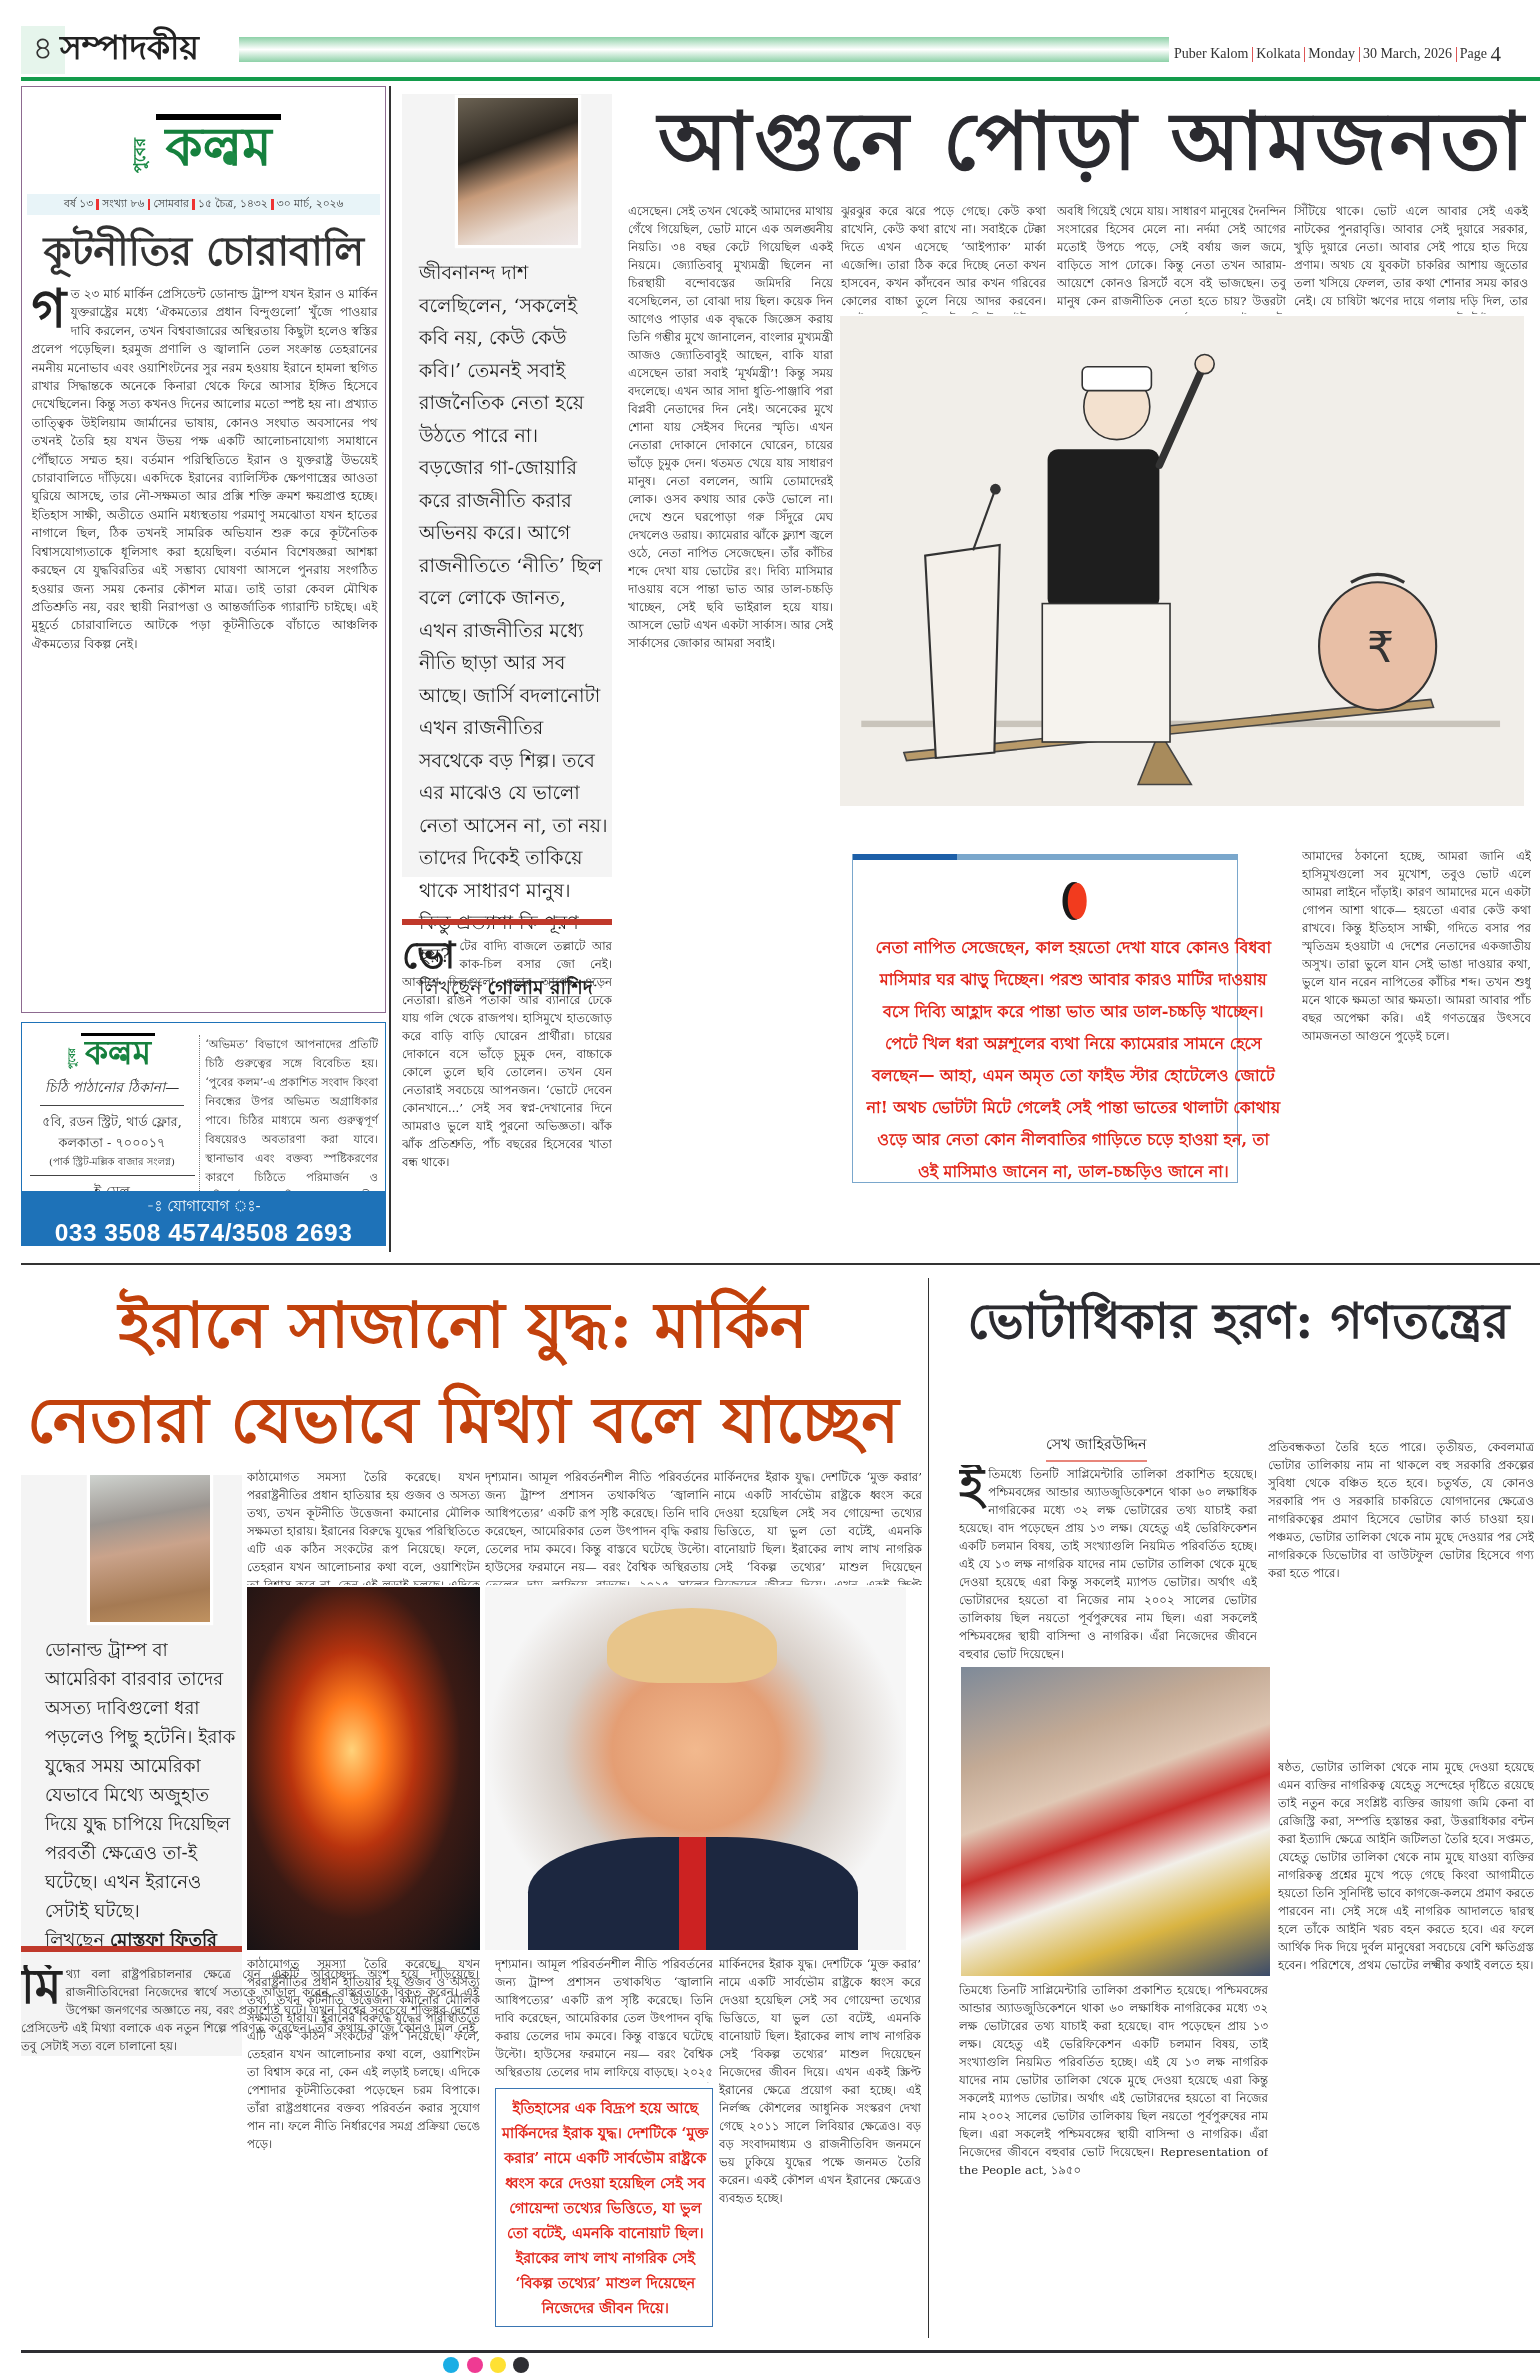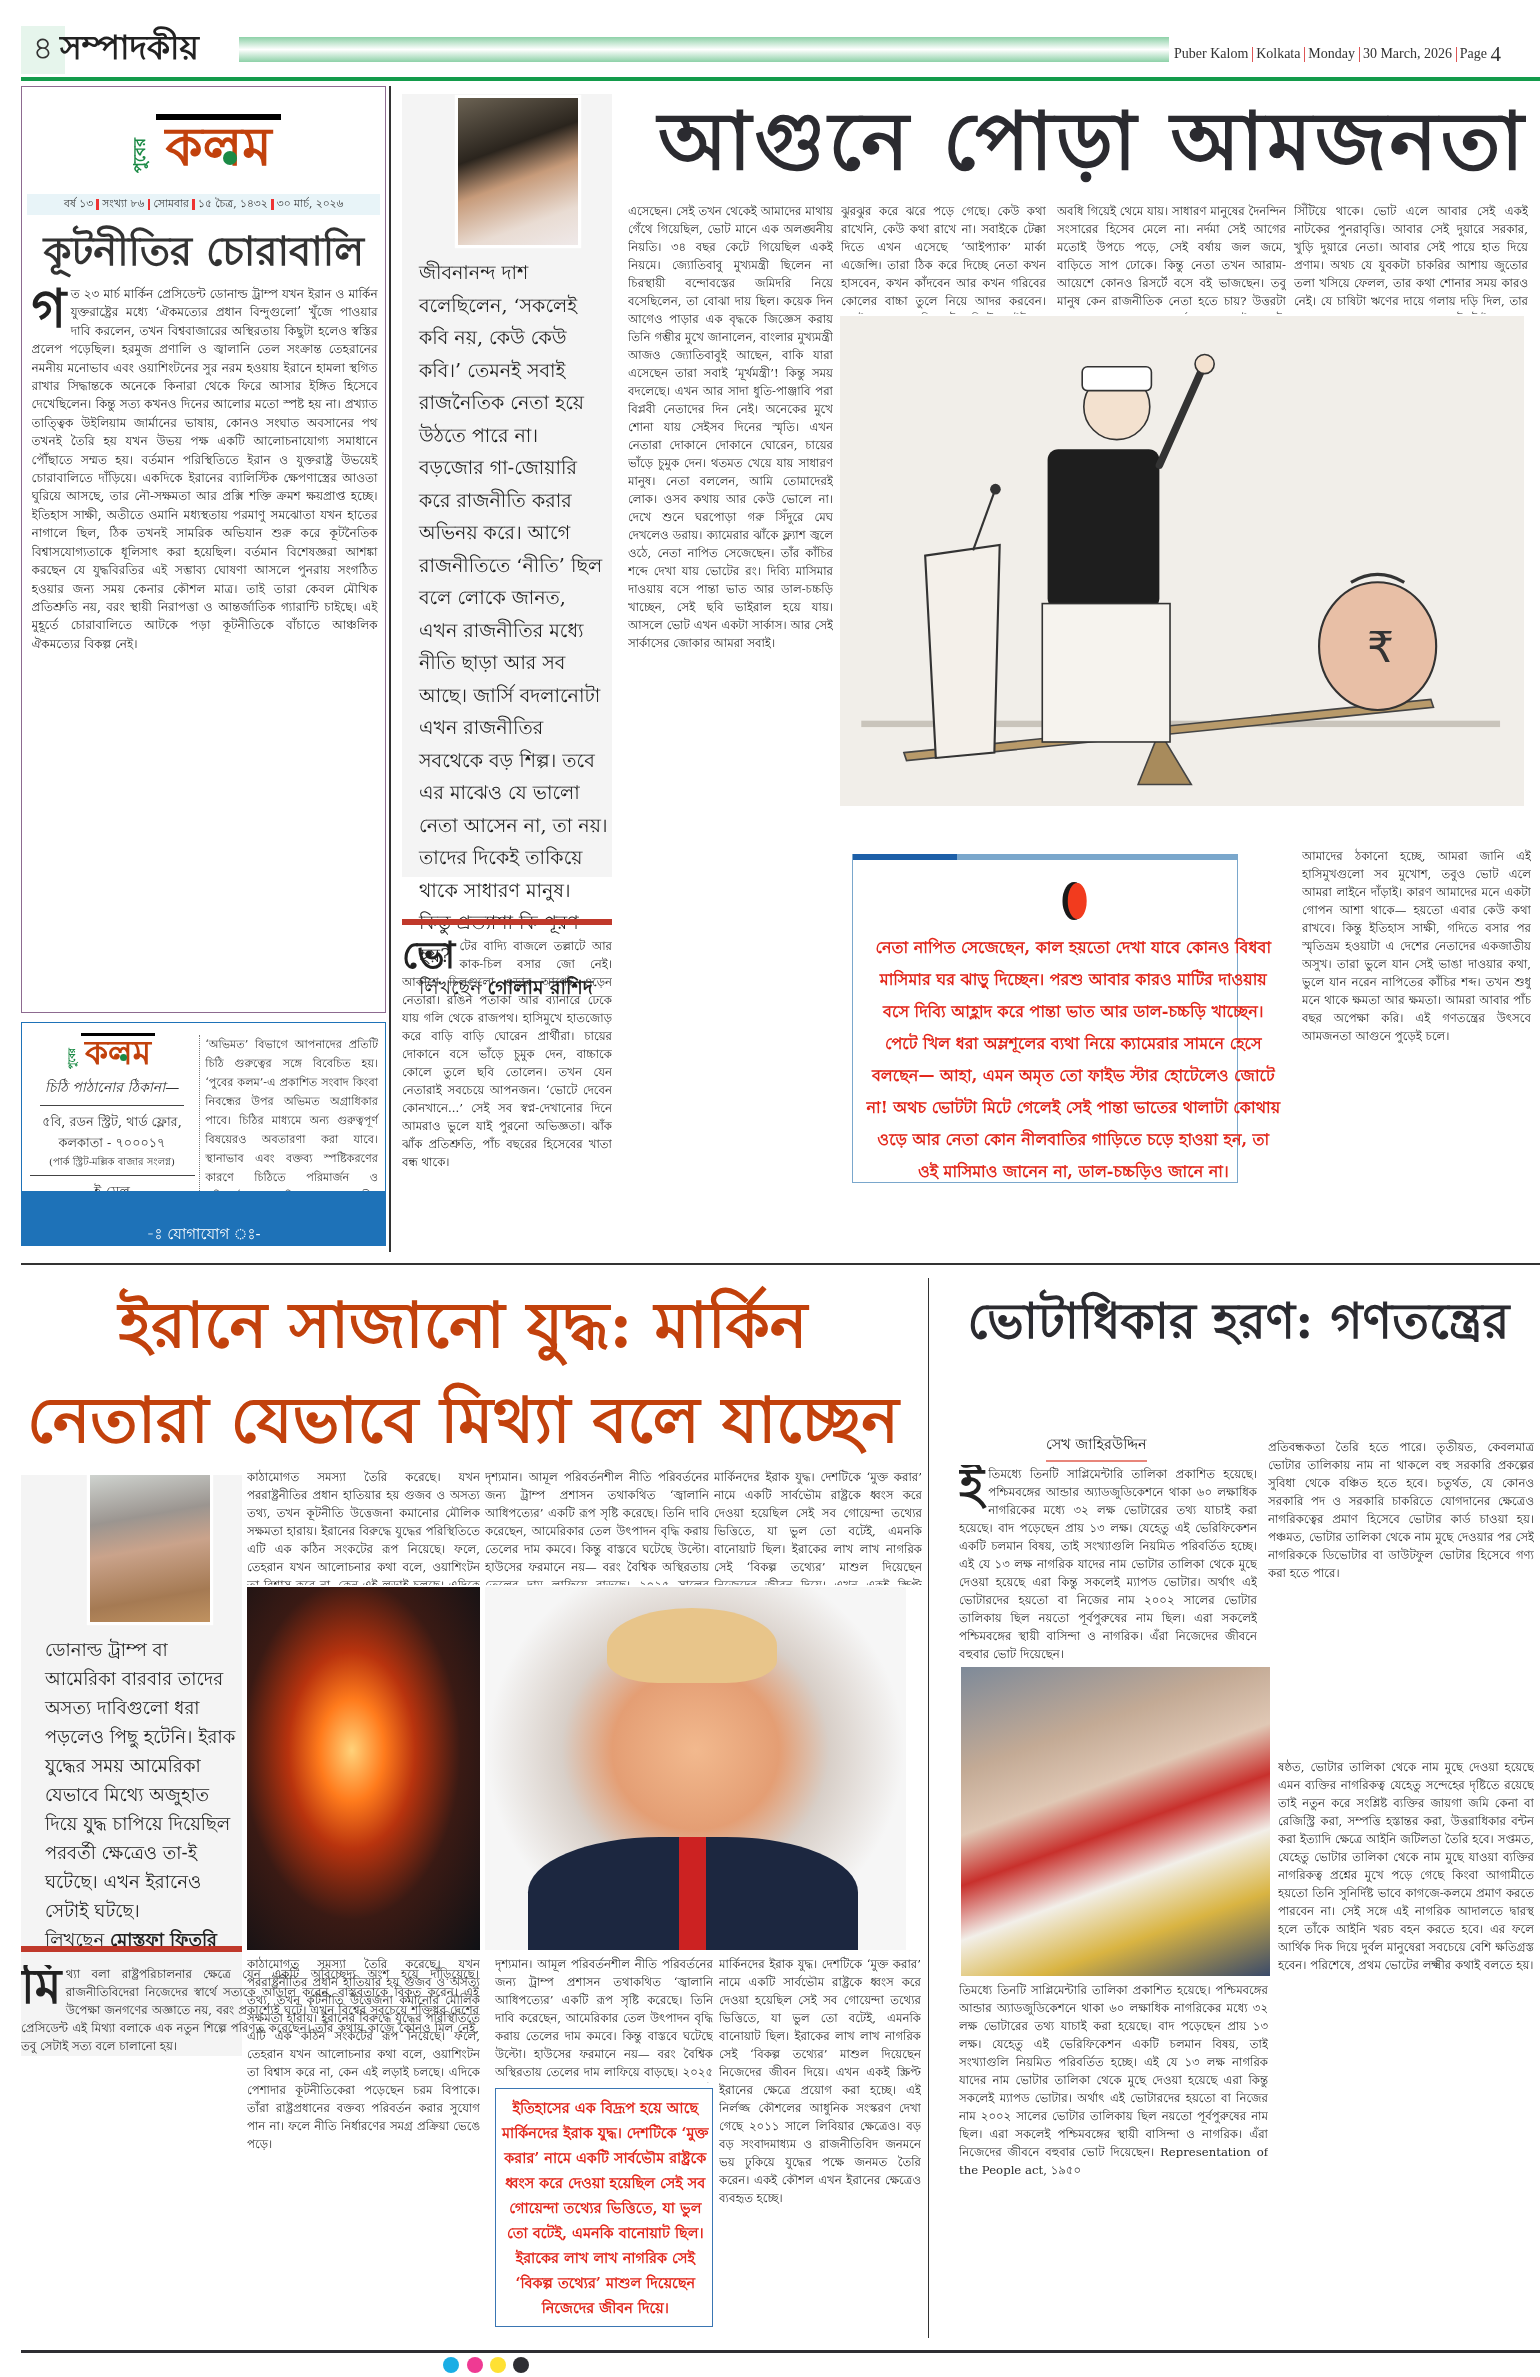--- a/index.html
+++ b/index.html
@@ -14,21 +14,21 @@
   .green-band { left: 218px; top: 11.7px; width: 930px; height: 24.5px; background: linear-gradient(to bottom, #8ed1a8 0%, #ffffff 50%, #8ed1a8 100%); }
   .dateline { left: 1153px; top: 16px; font-family: "Liberation Serif", serif; font-size: 14px; color: #333; white-space: nowrap; display:flex; align-items:center; }
   .dateline .sep { display:inline-block; width:0.5px; height:15px; background:#d55; margin: 0 3.7px; }
   .dateline .pg { font-size: 21px; }
   .green-rule { left: 21px; top: 77px; width: 1519px; height: 4.3px; background: #139b4b; }
 
   
   #editorial { left: 21px; top: 86px; width: 365px; height: 927px; border: 1.1px solid #8d6a90; }
   .logo { display:flex; align-items:flex-end; justify-content:center; }
   .logo-small { font-family:"DejaVu Serif", serif; color:#1b8a45; font-weight:bold; writing-mode: vertical-rl; transform: rotate(180deg); }
-  .logo-big { font-family:"DejaVu Sans", sans-serif; font-weight:900; color:#c2410c; border-top: 6.4px solid #000; line-height: 1; position: relative; }
+  .logo-big { font-family:"DejaVu Sans", sans-serif; font-weight:900; color:#15803d; border-top: 6.4px solid #000; line-height: 1; position: relative; }
   .logo-dot { position:absolute; width:22%; aspect-ratio:1; border-radius:50%; background:#1b8a45; }
   #editorial .logo { position:absolute; left: 43px; top: 27px; width: 277px; height: 59px; }
   #editorial .logo-small { font-size: 16px; margin-right: 3.2px; }
   #editorial .logo-big { font-size: 53px; padding: 0 9.6px; }
   #editorial .logo-dot { width: 14px; height:14px; right: 44px; top: 31px; }
   .issue-line { position:absolute; left: 5.3px; top: 107px; width: 353px; height: 21px; background: #e8f4f8; font-size: 10.7px; color:#333; display:flex; align-items:center; justify-content:center; gap: 3.2px; font-family:"DejaVu Serif", serif; }
   .issue-line .bar { display:inline-block; width:2.7px; height:10.7px; background:#e33; }
   .edit-title { position:absolute; left: 5.3px; top: 133px; width: 353px; text-align:center; font-family:"DejaVu Serif", serif; font-size: 40px; color:#333; }
   .edit-body { position:absolute; left: 9.6px; top: 198px; width: 346px; height: 719px; overflow: hidden; font-family:"DejaVu Serif", serif; font-size: 12px; line-height: 18.4px; text-align: justify; color:#2a2a2a; }
   .dropcap { float:left; font-size: 53px; line-height: 43px; margin: 2.1px 4.3px 0 0; font-weight: bold; color:#222; font-family:"DejaVu Serif", serif; }
@@ -41,21 +41,21 @@
   #letters .logo-dot { width:7.5px; height:7.5px; right: 28px; top: 18px; }
   .addr { position:absolute; left: 7.5px; top: 53px; width: 165px; text-align:center; font-family:"DejaVu Serif", serif; color:#333; }
   .addr .h { font-style: italic; font-size: 14px; padding-bottom: 5.3px; border-bottom: 1.6px solid #444; margin: 0 10.7px 5.3px; }
   .addr .a1 { font-size: 12.8px; }
   .addr .a2 { font-size: 12.8px; }
   .addr .a3 { font-size: 10px; padding-bottom: 4.3px; border-bottom: 1.6px solid #444; margin-bottom: 4.3px; }
   .addr .em-l { font-size: 14px; }
   .addr .em { font-family: "Liberation Sans", sans-serif; font-weight: bold; font-size: 12.8px; color:#333; }
   .letters-text { position:absolute; left: 177px; top: 11.7px; width: 179px; border-left: 1.6px dotted #777; padding-left: 5.3px; font-family:"DejaVu Serif", serif; font-size: 11.2px; line-height: 19px; text-align: justify; color:#333; }
   .contact-band { position:absolute; left: 0; bottom: 0; width: 100%; height: 54px; background: #1e72b8; color: #fff; text-align:center; }
-  .contact-band .l1 { font-size: 15px; padding-top: 3.2px; font-family:"DejaVu Serif", serif;margin-top:28px; }
+  .contact-band .l1 { font-size: 15px; padding-top: 3.2px; font-family:"DejaVu Serif", serif; }
   .contact-band .l2 { font-family: "Liberation Sans", sans-serif; font-weight: bold; font-size: 24.5px; letter-spacing: 0.5px; }
 
   
   .vrule { background: #333; width: 1.6px; }
   #col-rule-1 { left: 389px; top: 86px; height: 1166px; }
   .pullcol { background: #f4f4f4; }
   #pull1 { left: 402px; top: 94px; width: 210px; height: 783px; }
   .author-photo { position:absolute; background: linear-gradient(160deg,#6b6253 0%,#2a241d 35%,#c79b7a 55%,#e9dcd3 80%,#efe9e9 100%); box-shadow: 0 0 0 3.2px #fff; }
   #pull1 .author-photo { left: 56px; top: 4.3px; width: 120px; height: 147px; }
   .pull-quote { position:absolute; font-family:"DejaVu Serif", serif; color:#222; }

